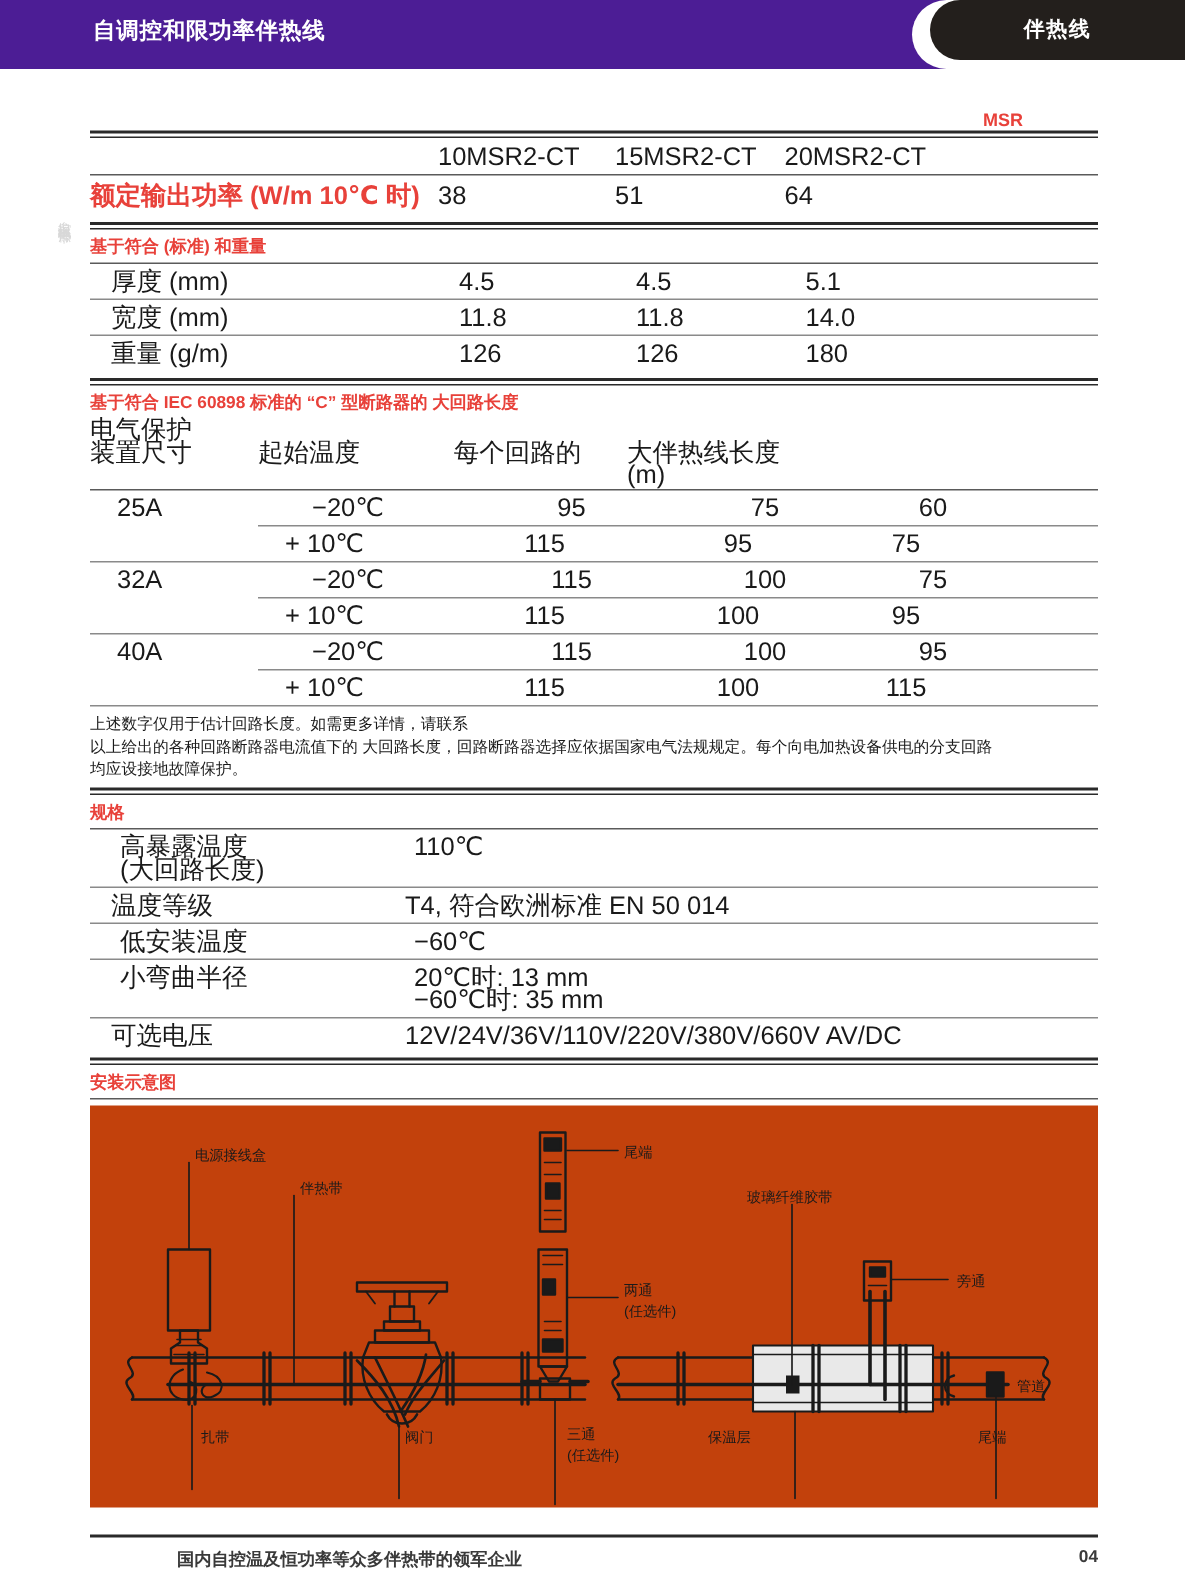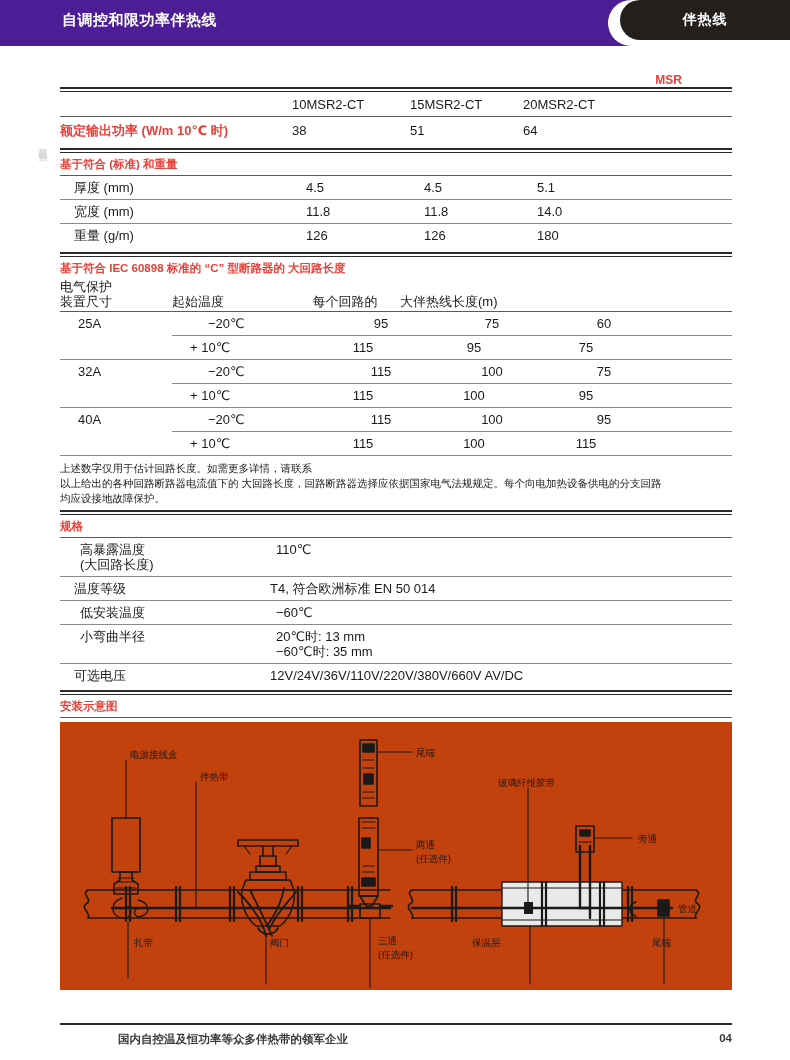--- a/index.html
+++ b/index.html
@@ -38,36 +38,36 @@
 
   .msr-label{
     text-align:right;font-size:12px;font-weight:bold;color:#e8413a;
     padding-right:50px;padding-top:74px;line-height:13px;
   }
   .rule-double{border-top:2px solid #2a2a2a;border-bottom:1px solid #2a2a2a;height:2px;}
   .rule-thin{border-top:1px solid #5a5a5a;height:0;}
   .rule-hair{border-top:1px solid #8a8a8a;height:0;}
 
   
-  .row{display:flex;align-items:flex-start;font-size:13px;line-height:15px;}
+  .row{display:flex;align-items:flex-start;font-size:17px;line-height:15px;}
   .c0{width:232px;flex:none;}
   .c1{width:118px;flex:none;}
   .c2{width:113px;flex:none;}
   .c3{width:115px;flex:none;}
   .hd{padding:5px 0 4px 0;}
   .dr{padding:4px 0 4px 0;}
   .red{color:#e8413a;font-weight:bold;}
   .ind{padding-left:14px;}
   .ind2{padding-left:20px;}
 
   
   .b0{width:112px;flex:none;}
   .b1{width:118px;flex:none;}
   .b2{width:110px;flex:none;}
-  .b3{width:112px;flex:none;}
+  .b3{width:112px;flex:none;margin-left:18px;}
   .b4{width:112px;flex:none;}
   .cell-c{text-align:center;}
   .cell-l{text-align:left;}
   .sub-indent{padding-left:18px;}
 
   .note{font-size:10.5px;line-height:15px;color:#1a1a1a;padding:5px 0 4px 0;}
 
   
   .s0{width:196px;flex:none;}
   .s1{flex:1;}

